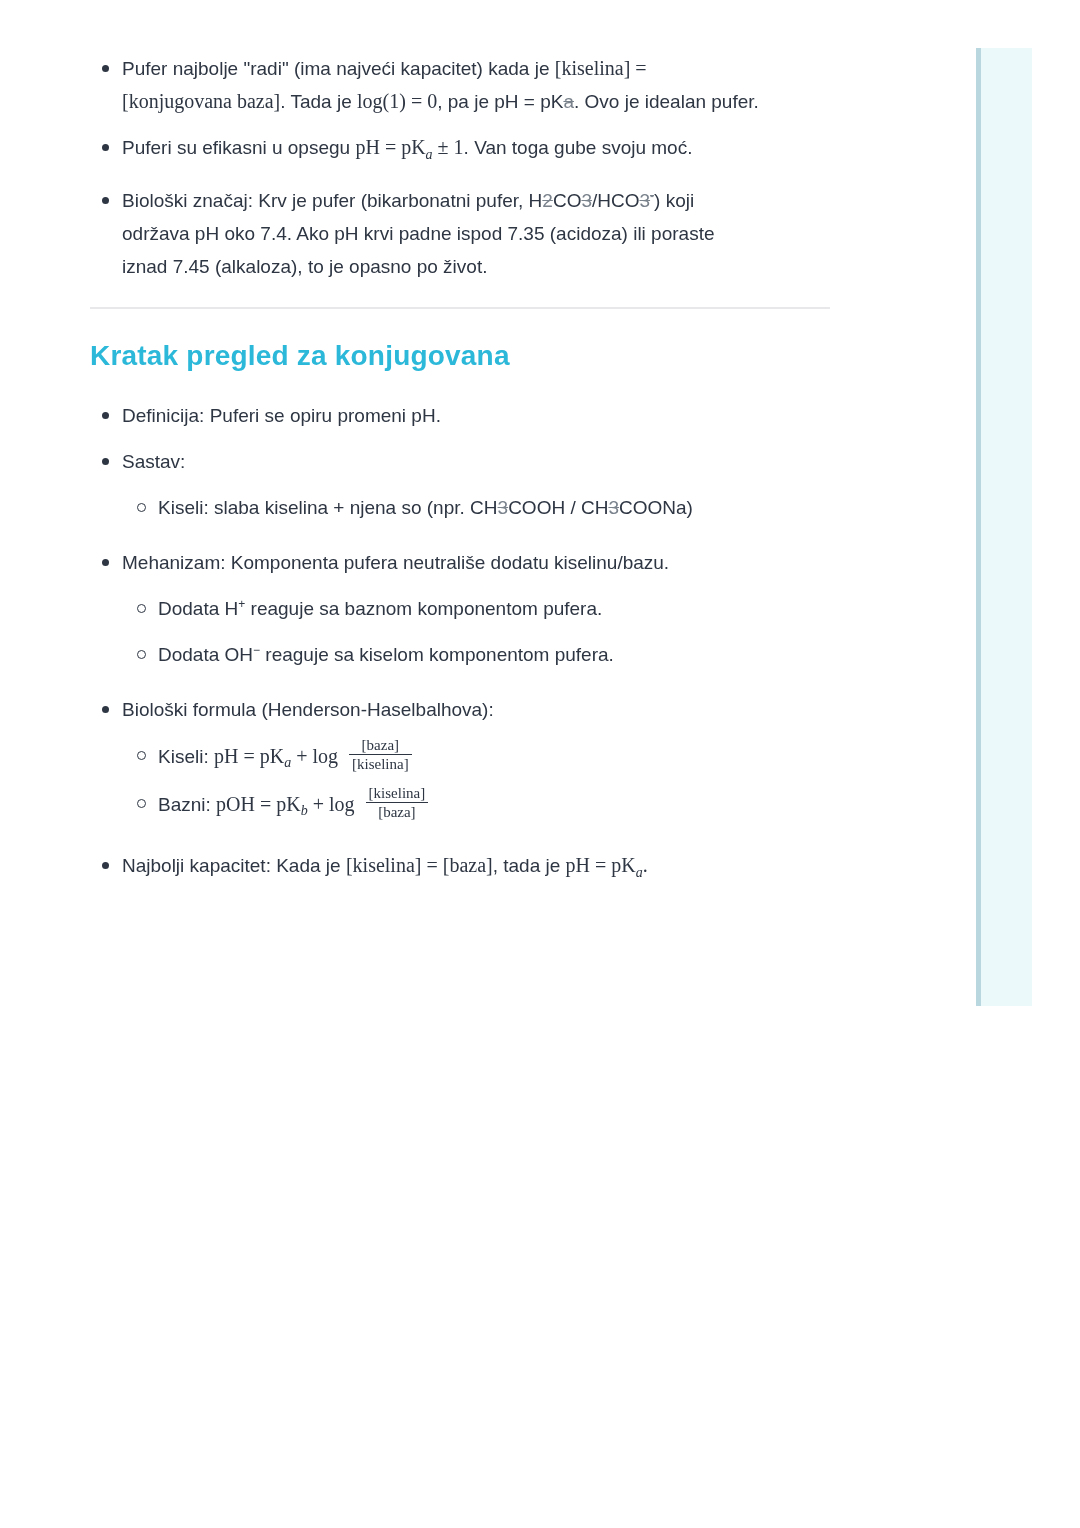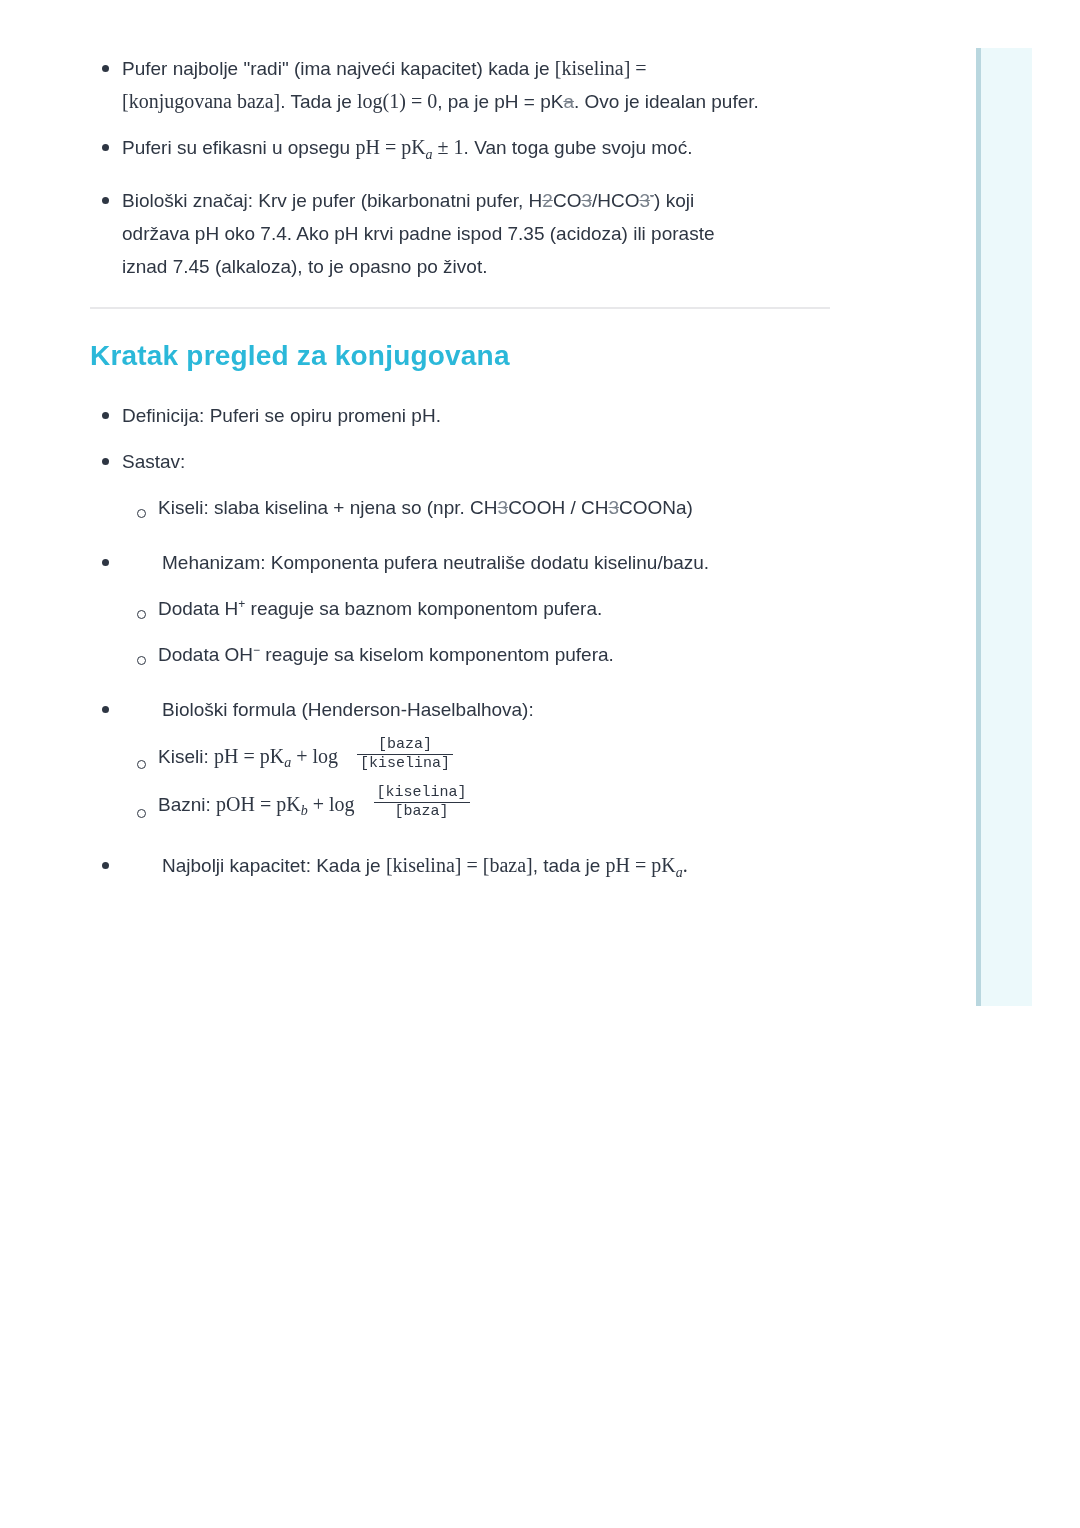--- a/index.html
+++ b/index.html
@@ -19,45 +19,45 @@
     font-family:"Liberation Sans",sans-serif;
   }
   .content{
     position:absolute;left:90px;top:52px;width:742px;
     font-size:19px;line-height:33px;
   }
   
   .b1{display:flex;margin-bottom:13px;}
   .b1 .marker{flex:0 0 32px;padding-left:12px;}
   
-  .b2{display:flex;margin-left:34px;margin-bottom:13px;align-items:center;}
+  .b2{display:flex;margin-left:34px;margin-bottom:13px;}
   .b2 .marker{flex:0 0 34px;padding-left:13px;}
-  .b2 + .b1{margin-top:22px;gap:40px;}
+  .b2 + .b1{margin-top:22px;}
   .txt{flex:1;}
   .dot{display:block;width:7px;height:7px;border-radius:50%;background:var(--text);margin-top:13px;}
   .ring{display:block;width:9px;height:9px;border-radius:50%;border:1.7px solid var(--text);margin-top:12px;}
   .heading{
     font-size:28px;line-height:38px;font-weight:700;color:var(--accent);
     margin:28px 0 24px 0;letter-spacing:0.2px;
   }
   hr.divider{border:none;border-top:2px solid var(--divider);margin:24px 0 0 0;width:740px;}
   
   .sg-plain{}
   .sg-bold{font-weight:400;}
   .sg-math{font-family:"Liberation Serif",serif;font-size:20px;}
   .sg-mathit{font-family:"Liberation Serif",serif;font-size:20px;}
   .sg-mathsub{font-family:"Liberation Serif",serif;font-size:14px;font-style:italic;vertical-align:sub;}
   .sg-strike{text-decoration:line-through;color:var(--strike);}
   .sg-sup{font-size:12px;vertical-align:super;line-height:0;}
   .sg-supstrike{font-size:12px;vertical-align:super;line-height:0;text-decoration:line-through;color:var(--strike);}
   
   .frac{
     display:inline-flex;flex-direction:column;text-align:center;vertical-align:middle;
-    font-family:Liberation Mono, monospace;font-size:15px;line-height:18px;
-    transform:translateY(-3px);margin-left:14px;
+    font-family:Liberation Serif, serif;font-size:15px;line-height:18px;
+    transform:translateY(-3px);margin-left:6px;
   }
   .frac .num{border-bottom:1.3px solid var(--text);padding:0 3px;}
   .frac .den{padding:0 3px;}
   .b2.formula{margin-bottom:8px;}
   
   .accent-bar{
     position:absolute;left:976px;top:48px;width:56px;height:958px;
     background:var(--bar-fill);border-left:5px solid var(--bar-edge);
   }
   .footer{

